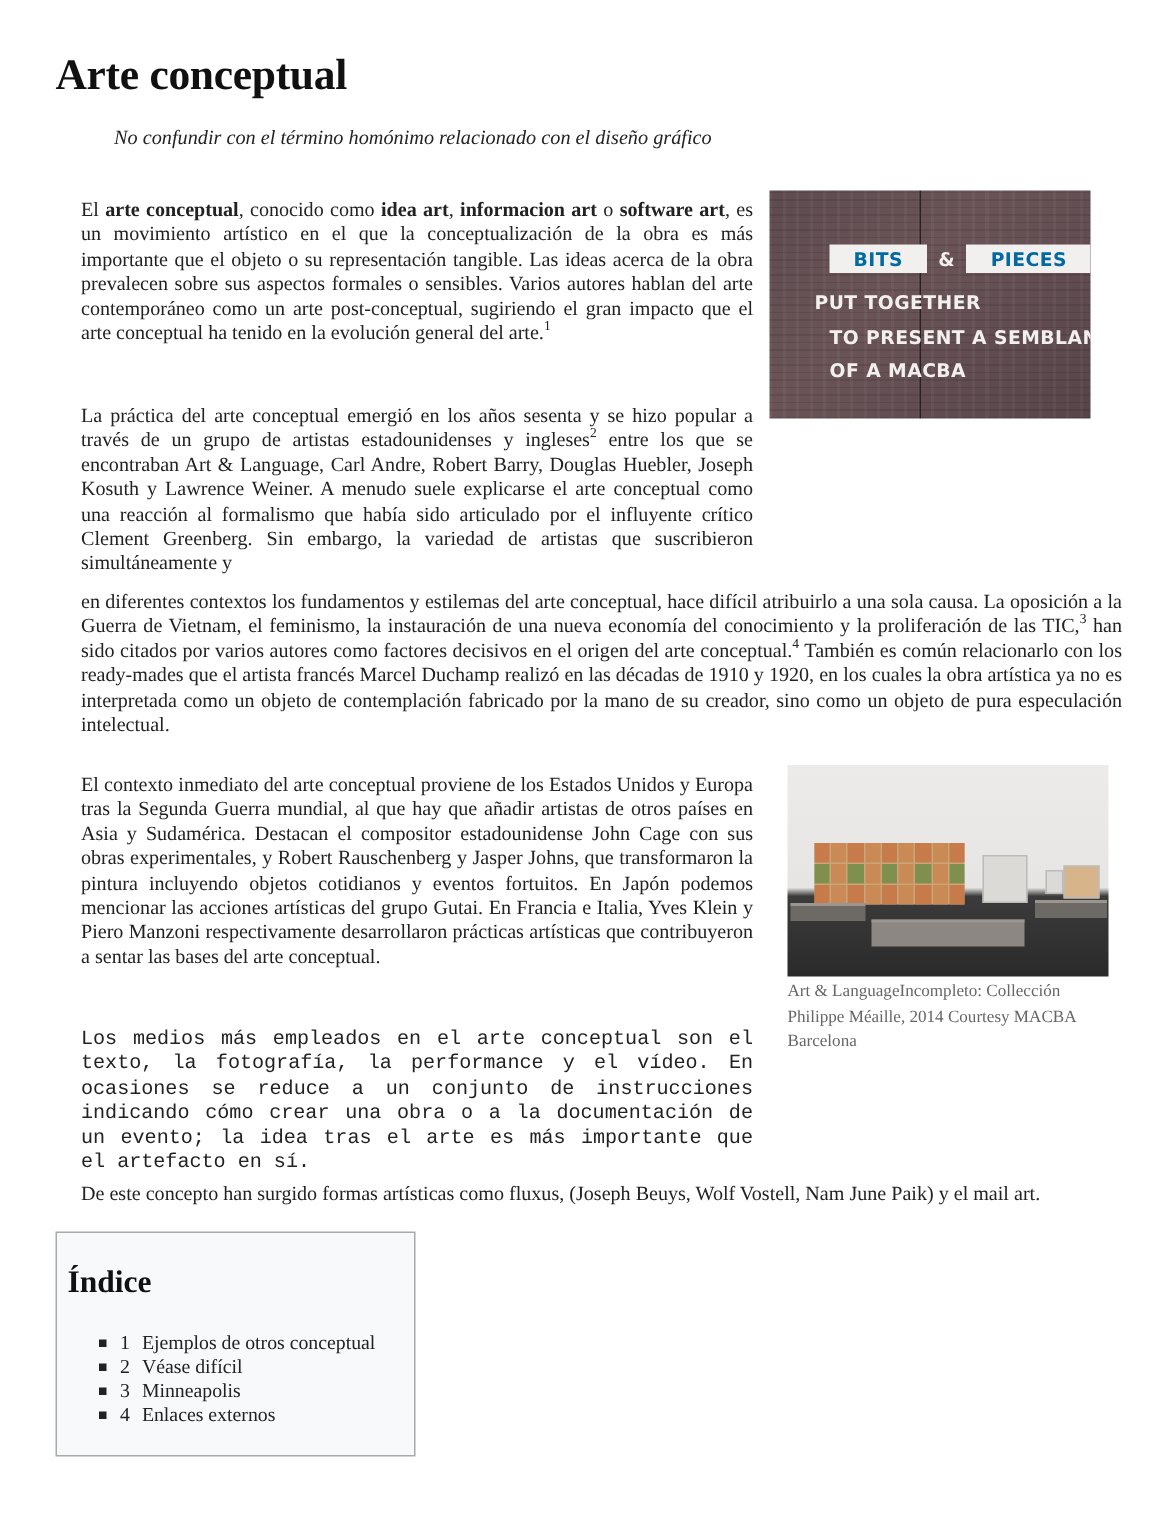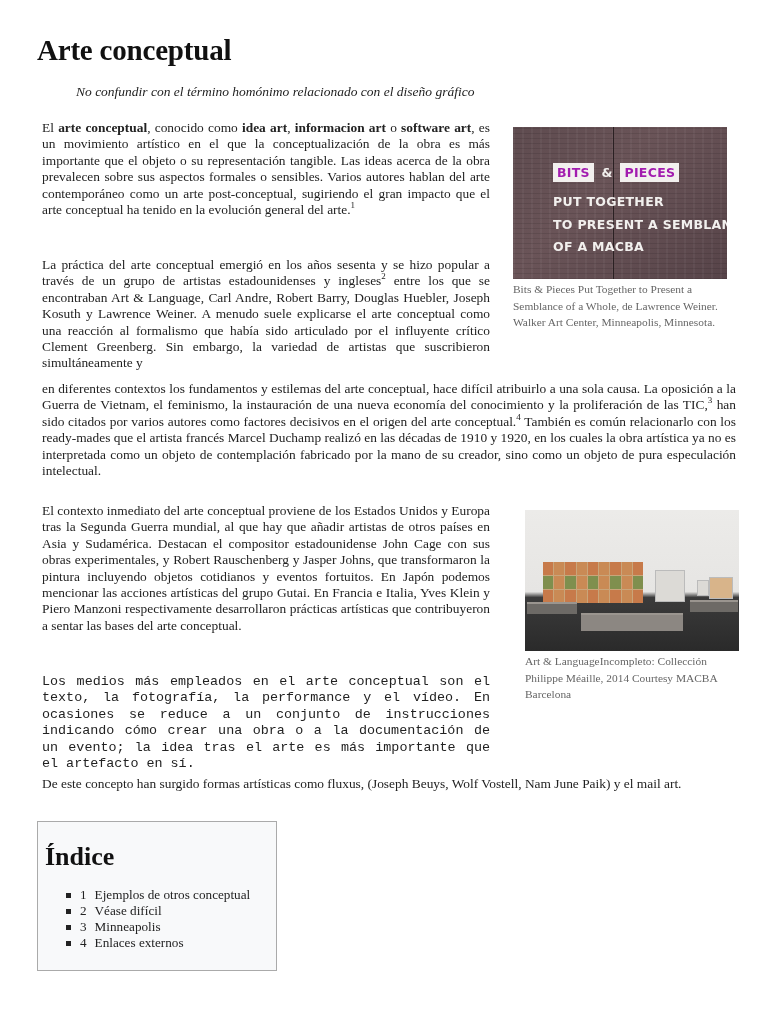--- a/index.html
+++ b/index.html
@@ -11,21 +11,21 @@
   .page-title {
     position: absolute; left: 37px; top: 34px;
     font-size: 29px; font-weight: bold; margin: 0; color: #111;
     letter-spacing: -0.2px;
   }
   .hatnote {
     position: absolute; left: 76px; top: 84px;
     font-size: 13.5px; font-style: italic; color: #222;
   }
   .para {
-    position: absolute; margin: 4px;
+    position: absolute; margin: 16px;
     font-size: 13.4px; line-height: 16.4px; text-align: justify;
     color: #222;
   }
   .para b { font-weight: bold; }
   .para sup { font-size: 9px; line-height: 0; vertical-align: 6px; }
   .p1 { left: 38px; top: 116px; width: 448px; }
   .p2 { left: 38px; top: 253px; width: 448px; }
   .p2-full { left: 38px; top: 377px; width: 694px; }
   .p3 { left: 38px; top: 499px; width: 448px; }
   .p4 { left: 38px; top: 670px; width: 448px; font-family: Liberation Mono, monospace; }
@@ -37,40 +37,40 @@
   .fig-img { width: 214px; position: relative; overflow: hidden; }
   .fig1 .fig-img {
     height: 152px;
     background:
       repeating-linear-gradient(0deg, rgba(0,0,0,0.10) 0 1px, transparent 1px 5px),
       repeating-linear-gradient(90deg, rgba(255,255,255,0.04) 0 2px, transparent 2px 9px),
       linear-gradient(135deg, #5e4b4f 0%, #6a5458 40%, #574449 100%);
   }
   .seam { position: absolute; left: 100px; top: 0; width: 1px; height: 100%; background: #2a2022; }
   .sign { position: absolute; color: #f2f0ee; font-family: "DejaVu Sans", sans-serif; font-weight: bold; font-size: 12.5px; letter-spacing: 0.3px; white-space: nowrap; }
-  .sign-box { background: #f2f0ee; color: #a21caf; padding: 2px 4px; }
+  .sign-box { background: #f2f0ee; color: #0369a1; padding: 2px 16px; }
   .fig2 .fig-img {
     height: 141px;
     background: linear-gradient(180deg, #ecebe9 0%, #e6e5e3 58%, #3b3b3b 62%, #2a2a2a 100%);
   }
   .artgrid { position: absolute; left: 18px; top: 52px; width: 100px; height: 41px;
     display: grid; grid-template-columns: repeat(9, 1fr); grid-template-rows: repeat(3, 1fr); gap: 1px; background: #c9a57a; }
   .artgrid span { display: block; }
   .panel { position: absolute; background: #dcdad6; border: 1px solid #bbb; }
   .table-top { position: absolute; background: #6d6a66; border-top: 2px solid #9a958f; }
   .caption {
     font-size: 11.4px; line-height: 16.5px; color: #666666; margin-top: 2px;
     text-align: left;
   }
 
   .toc {
     position: absolute; left: 37px; top: 821px; width: 240px; height: 150px;
     border: 1px solid #aaaaaa; background: #f8f9fa; box-sizing: border-box;
   }
-  .toc-title { position: absolute; left: 7px; top: 20px; font-size: 26px; font-weight: bold; margin: 0; color: #111; }
+  .toc-title { position: absolute; left: 7px; top: 20px; font-size: 21px; font-weight: bold; margin: 0; color: #111; }
   .toc-list { position: absolute; left: 28px; top: 65px; margin: 0; padding: 0; list-style: none; }
   .toc-item { font-size: 13.2px; line-height: 16px; color: #222; display: flex; align-items: center; cursor: pointer; }
   .toc-bullet { width: 5px; height: 5px; background: #222; display: inline-block; margin-right: 9px; }
   .toc-num { margin-right: 8px; }
 </style>
 </head>
 <body>
 
 <h1 class="page-title">Arte conceptual</h1>
 <div class="hatnote">No confundir con el término homónimo relacionado con el diseño gráfico</div>
@@ -86,25 +86,24 @@
 <p class="para p5">De este concepto han surgido formas artísticas como fluxus, (Joseph Beuys, Wolf Vostell, Nam June Paik) y el mail art.</p>
 
 <div class="figure fig1">
   <div class="fig-img">
     <div class="seam"></div>
     <div class="sign" style="left:40px; top:38px;">
       <span class="sign-box">BITS</span>
       <span style="margin:0 3px;">&amp;</span>
       <span class="sign-box">PIECES</span>
     </div>
-    <div class="sign" style="left:40px; top:67px;text-align:right;">PUT TOGETHER</div>
+    <div class="sign" style="left:30px; top:67px;text-align:right;">PUT TOGETHER</div>
     <div class="sign" style="left:40px; top:90px;">TO PRESENT A SEMBLANCE</div>
     <div class="sign" style="left:40px; top:112px;">OF A MACBA</div>
   </div>
-  <div class="caption">Bits &amp; Pieces Put Together to Present a Semblance of a Whole, de Lawrence Weiner. Walker Art Center, Minneapolis, Minnesota.</div>
 </div>
 
 <div class="figure fig2">
   <div class="fig-img">
     <div class="artgrid">
       <span style="background:#c77a4a"></span>
         <span style="background:#c98a55"></span>
         <span style="background:#c77a4a"></span>
         <span style="background:#c98a55"></span>
         <span style="background:#c77a4a"></span>

